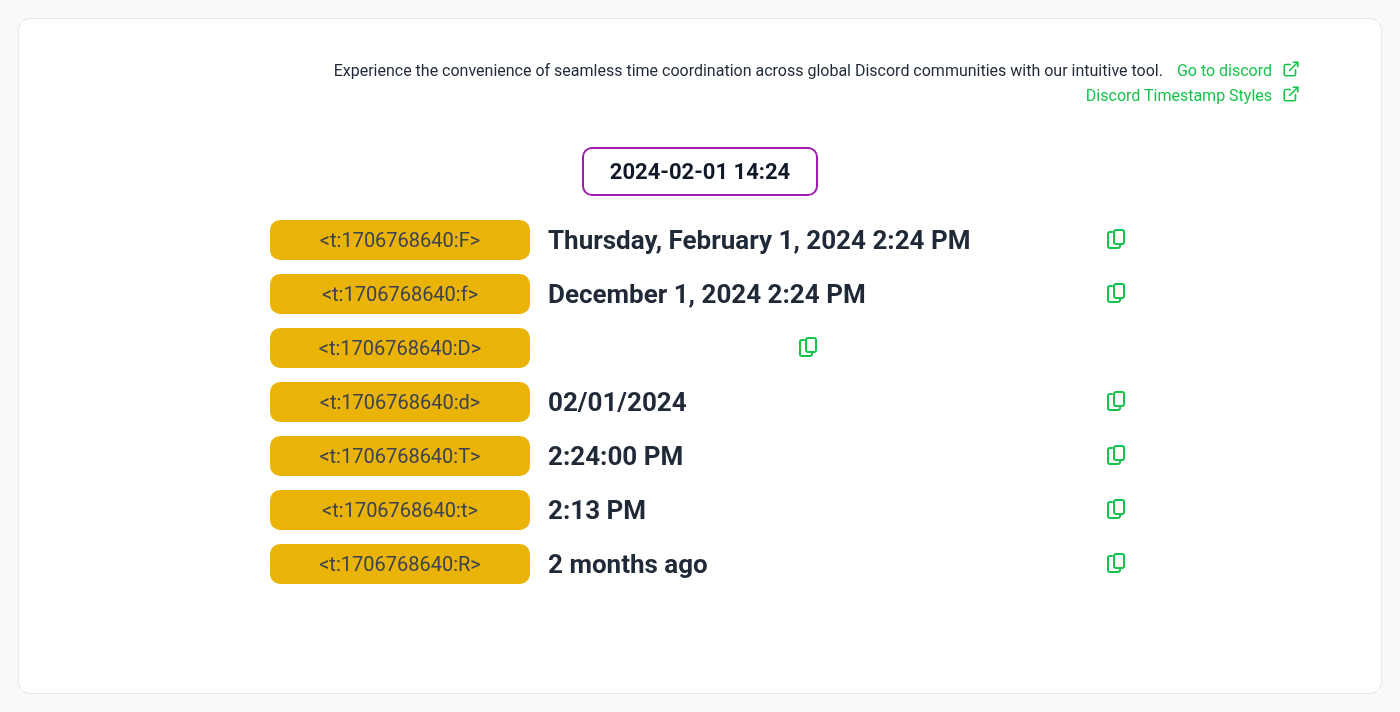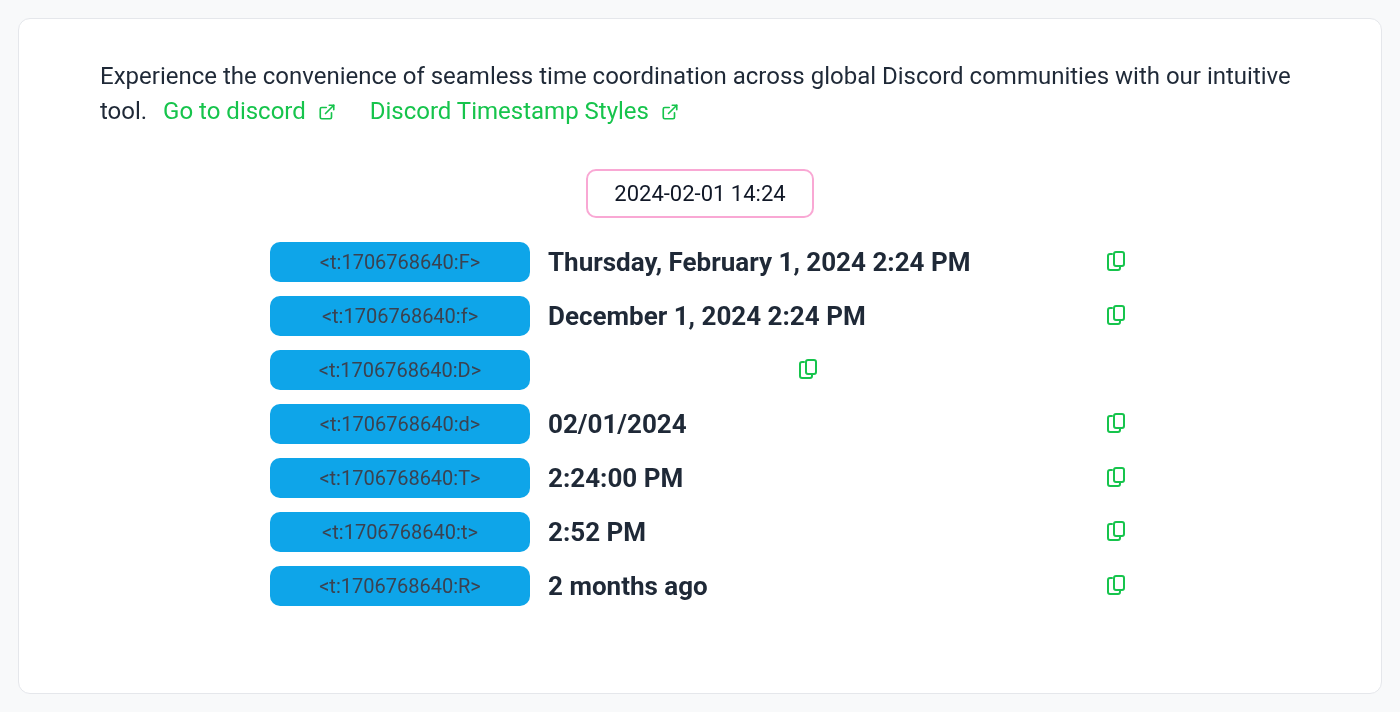--- a/index.html
+++ b/index.html
@@ -16,22 +16,22 @@
   }
   .card {
     background: #ffffff;
     border: 1px solid #e5e7eb;
     border-radius: 12px;
     width: 100%;
     height: 100%;
     padding: 40px 80px 20px 80px;
   }
   .intro {
-    text-align: left;
-    font-size: 24px;
+    text-align: right;
+    font-size: 16px;
     line-height: 1.45;
     color: #1f2937;
     max-width: 1200px;
     margin: 0 auto;
   }
   .intro a {
     color: #16c44c;
     text-decoration: none;
     white-space: nowrap;
     margin-left: 10px;
@@ -44,45 +44,45 @@
     vertical-align: -2px;
     margin-left: 6px;
   }
   .controls {
     display: flex;
     justify-content: center;
     gap: 18px;
     margin-top: 38px;
   }
   .pill {
-    border: 2px solid #f9a8d4;
+    border: 2px solid #a21caf;
     border-radius: 10px;
     background: #ffffff;
     padding: 10px 26px;
     font-size: 22px;
     color: #111827;
-    font-weight: 400;
+    font-weight: 700;
     cursor: pointer;
   }
   .rows {
     margin-top: 24px;
     display: flex;
     flex-direction: column;
     gap: 14px;
     align-items: center;
   }
   .row {
     display: grid;
     grid-template-columns: 260px 520px 60px;
     align-items: center;
     gap: 18px;
     width: 860px;
   }
   .code-chip {
-    background: #0ea5e9;
+    background: #eab308;
     color: #3b4250;
     font-size: 20px;
     text-align: center;
     border-radius: 10px;
     padding: 8px 10px;
     font-weight: 400;
   }
   .preview {
     color: #1f2937;
     font-size: 26px;
@@ -180,21 +180,21 @@
         <div class="preview">2:24:00 PM</div>
         <div class="copy-btn">
           <svg viewBox="0 0 24 24" fill="none" stroke="currentColor" stroke-width="2" stroke-linecap="round" stroke-linejoin="round">
             <path d="M8 4H6a2 2 0 0 0-2 2v12a2 2 0 0 0 2 2h8a2 2 0 0 0 2-2v-2"></path>
             <rect x="10" y="2" width="10" height="14" rx="2" ry="2"></rect>
           </svg>
         </div>
       </div>
       <div class="row">
         <div class="code-chip">&lt;t:1706768640:t&gt;</div>
-        <div class="preview">2:52 PM</div>
+        <div class="preview">2:13 PM</div>
         <div class="copy-btn">
           <svg viewBox="0 0 24 24" fill="none" stroke="currentColor" stroke-width="2" stroke-linecap="round" stroke-linejoin="round">
             <path d="M8 4H6a2 2 0 0 0-2 2v12a2 2 0 0 0 2 2h8a2 2 0 0 0 2-2v-2"></path>
             <rect x="10" y="2" width="10" height="14" rx="2" ry="2"></rect>
           </svg>
         </div>
       </div>
       <div class="row">
         <div class="code-chip">&lt;t:1706768640:R&gt;</div>
         <div class="preview">2 months ago</div>

